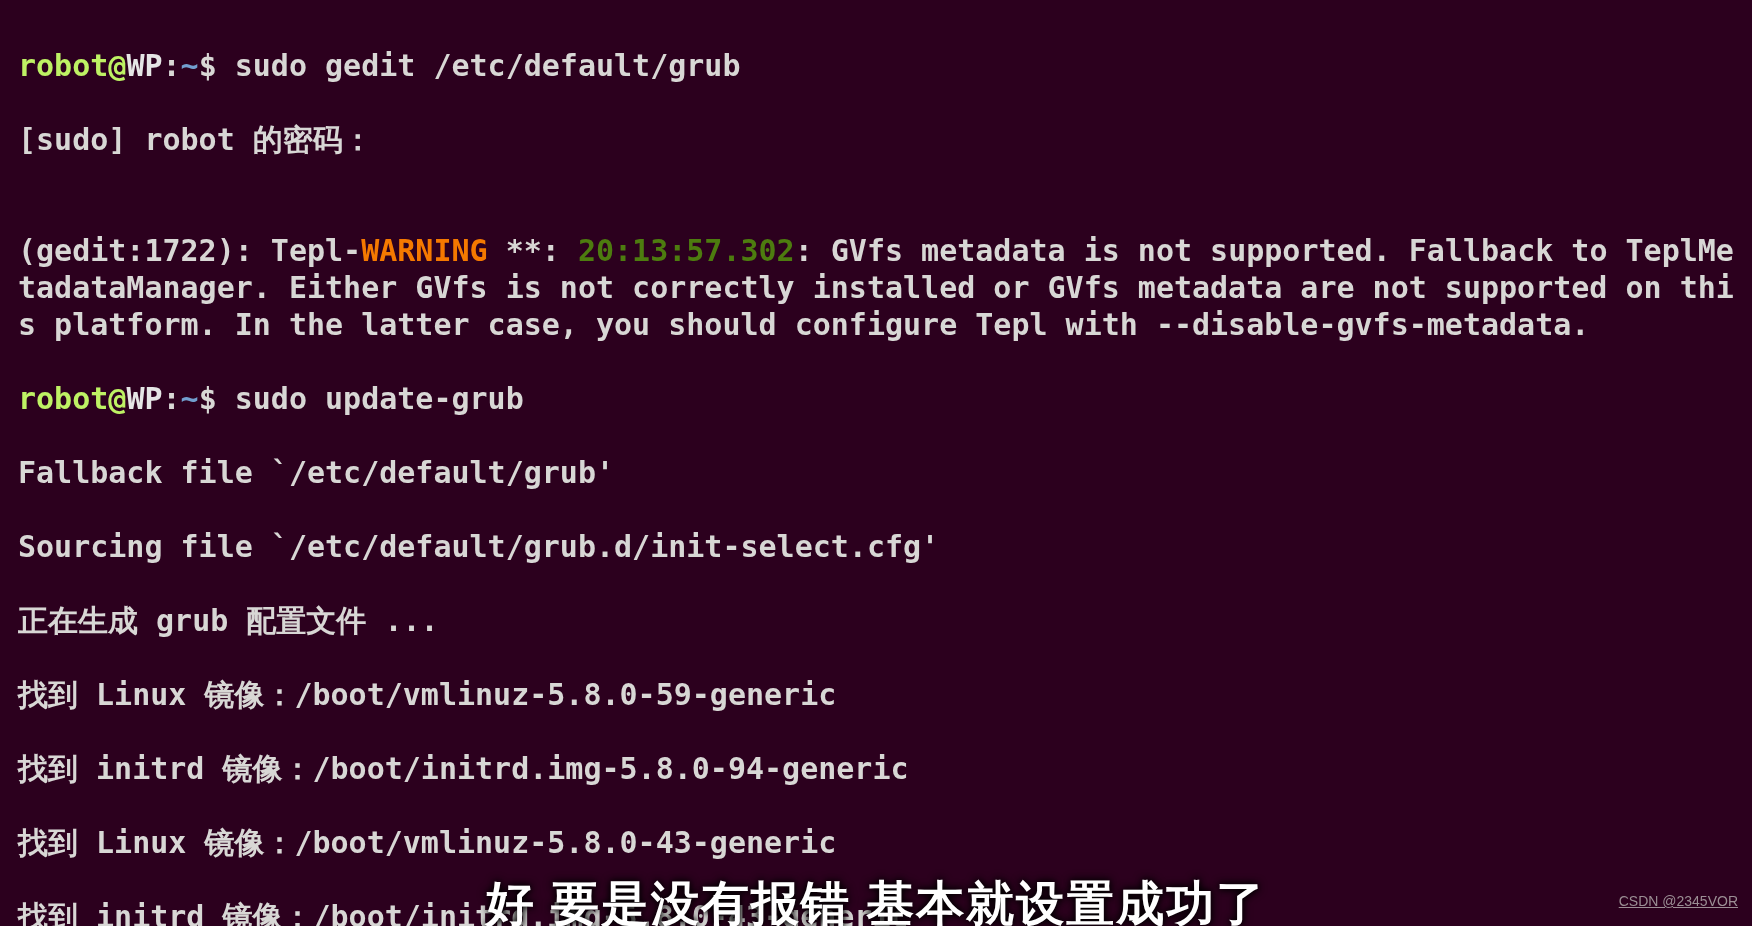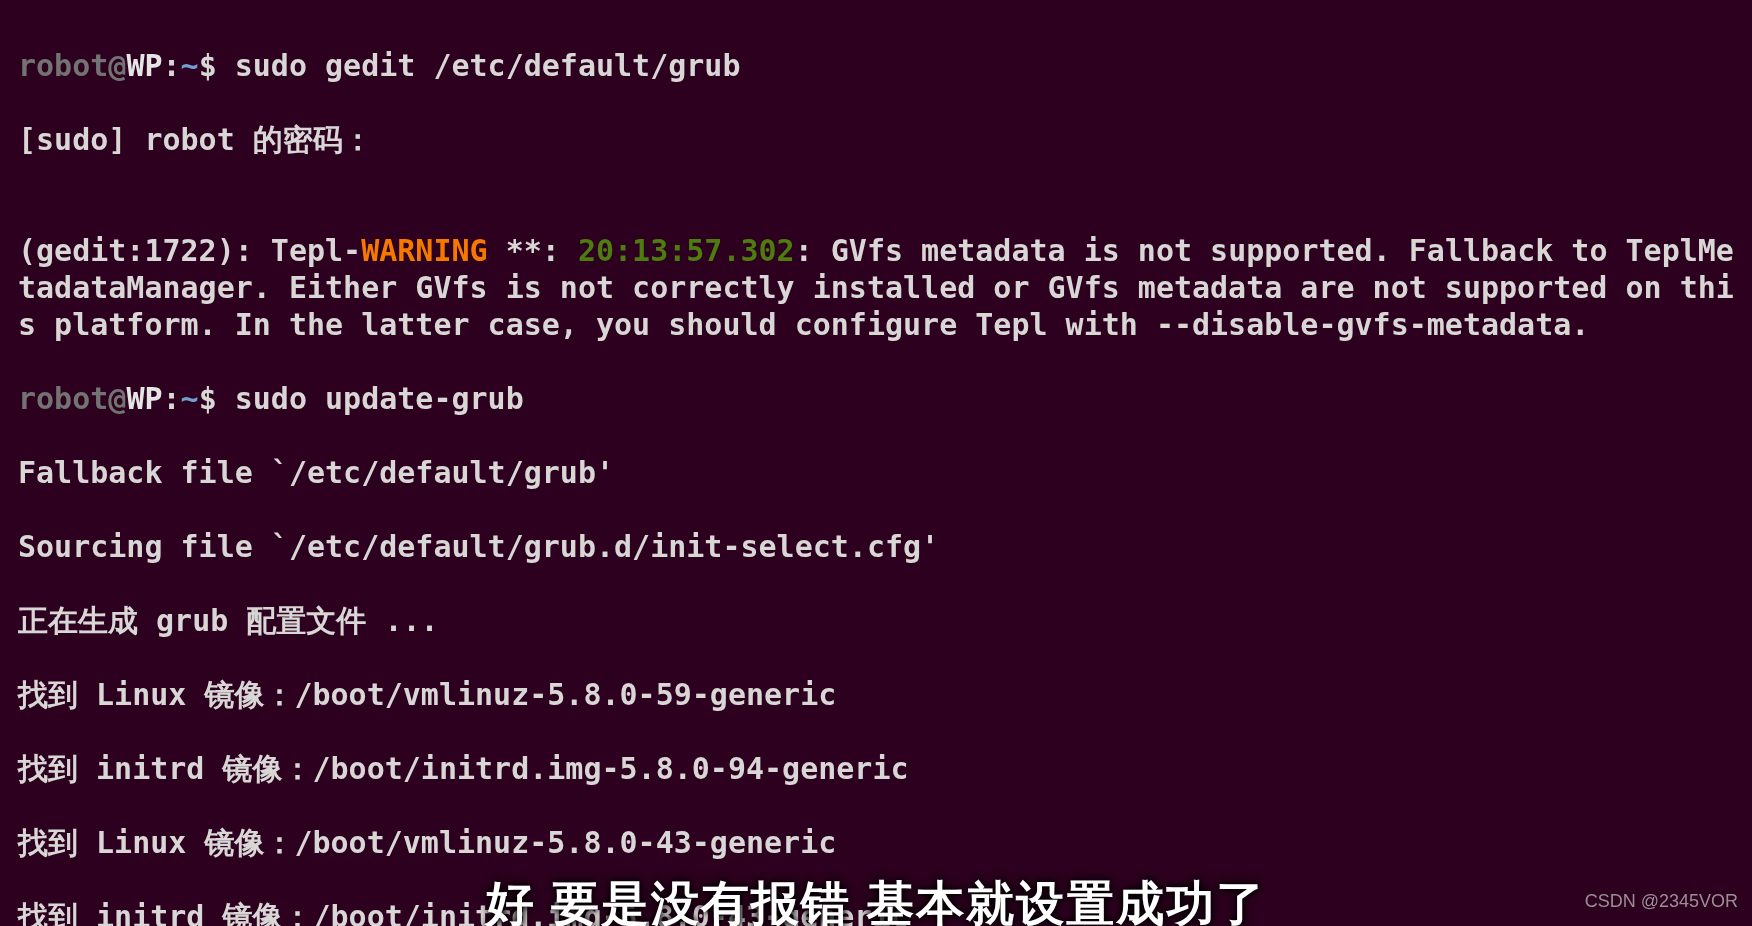--- a/index.html
+++ b/index.html
@@ -14,21 +14,21 @@
     font-weight: bold;
     color: #d8d7d5;
     overflow: hidden;
     position: relative;
   }
   .terminal {
     padding: 10px 18px;
     white-space: pre-wrap;
     word-break: break-all;
   }
-  .user { color: #737373; }
+  .user { color: #bef264; }
   .host { color: #e5e5e5; }
   .path { color: #729fcf; }
   .prompt { color: #d8d7d5; }
   .warn { color: #f57900; font-weight: bold; margin-top: 12px; }
   .ts { color: #4d7c0f; }
   .subtitle {
     position: absolute;
     bottom: 4px;
     left: 0;
     right: 0;
@@ -38,23 +38,24 @@
     font-weight: 800;
     color: #ffffff;
     text-shadow: 0 0 6px #000, 0 0 10px #000;
     letter-spacing: 2px;
   }
   .watermark {
     position: absolute;
     right: 14px;
     bottom: 6px;
     font-family: sans-serif;
-    font-size: 18px;
+    font-size: 14px;
     font-weight: normal;
     color: #9b8e94;
+    text-decoration: underline;
   }
 </style>
 </head>
 <body>
 
 <div class="terminal">
 <div><span class="user">robot</span><span class="user">@</span><span class="host">WP</span><span class="prompt">:</span><span class="path">~</span><span class="prompt">$</span><span> sudo gedit /etc/default/grub</span></div>
 <div>[sudo] robot 的密码：</div>
 <div></div>
 <div><span>(gedit:1722): Tepl-</span><span class="warn">WARNING</span><span> **: </span><span class="ts">20:13:57.302</span><span>: GVfs metadata is not supported. Fallback to TeplMetadataManager. Either GVfs is not correctly installed or GVfs metadata are not supported on this platform. In the latter case, you should configure Tepl with --disable-gvfs-metadata.</span></div>

